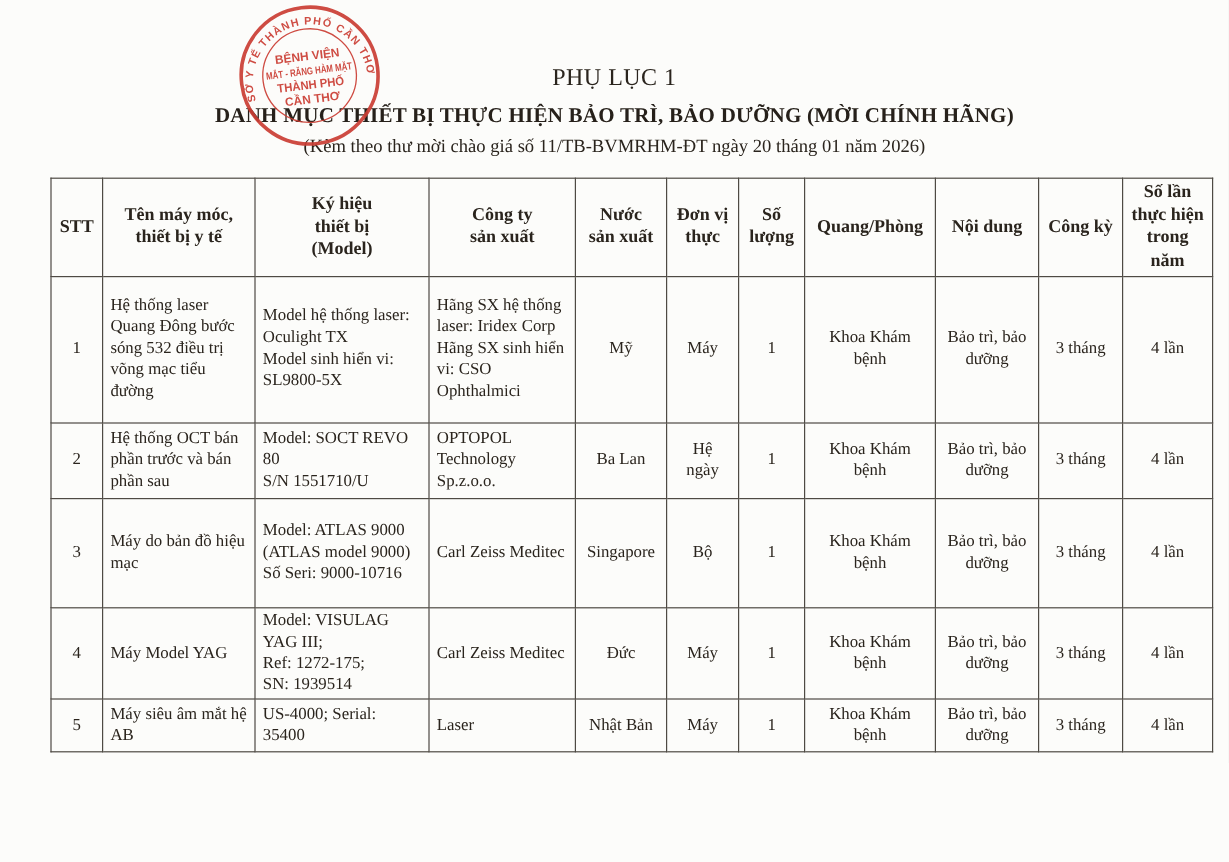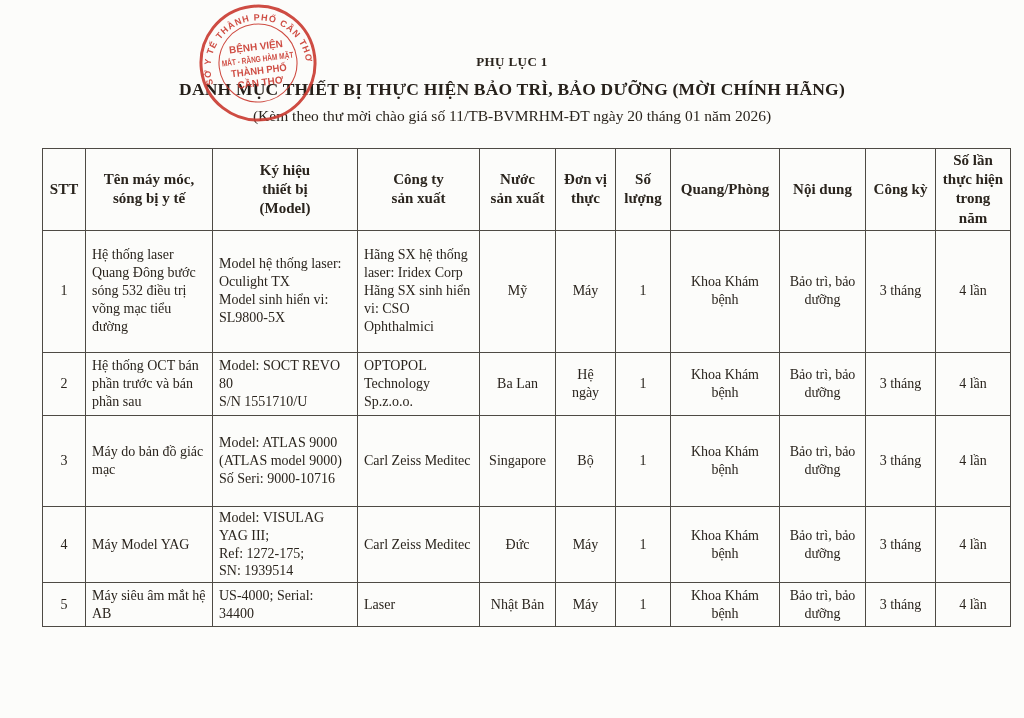--- a/index.html
+++ b/index.html
@@ -15,22 +15,22 @@
     background:#fcfcfa;
     overflow:hidden;
   }
   .doc-header{
     text-align:center;
     padding-top:54px;
     position:relative;
     z-index:1;
   }
   .appendix{
-    font-weight:bold;
-    font-size:13px;
+    font-weight:normal;
+    font-size:20px;
     letter-spacing:.4px;
   }
   .doc-title{
     font-weight:bold;
     font-size:17.5px;
     margin-top:9px;
     letter-spacing:.2px;
     color:#26201a;
   }
   .doc-subtitle{
@@ -109,21 +109,21 @@
         <col style="width: 55px;">
         <col style="width: 109px;">
         <col style="width: 86px;">
         <col style="width: 70px;">
         <col style="width: 75px;">
       </colgroup>
     <thead>
         <tr id="header-row" style="height: 80px;">
           <th>STT</th>
           <th>Tên máy móc,
-sóng bị y tế</th>
+thiết bị y tế</th>
           <th>Ký hiệu
 thiết bị
 (Model)</th>
           <th>Công ty
 sản xuất</th>
           <th>Nước
 sản xuất</th>
           <th>Đơn vị
 thực</th>
           <th>Số
@@ -162,21 +162,21 @@
           <td class="al-c">Ba Lan</td>
           <td class="al-c">Hệ ngày</td>
           <td class="al-c">1</td>
           <td class="al-c">Khoa Khám bệnh</td>
           <td class="al-c">Bảo trì, bảo dưỡng</td>
           <td class="al-c">3 tháng</td>
           <td class="al-c">4 lần</td>
         </tr>
         <tr style="height: 91px;">
           <td class="al-c">3</td>
-          <td class="al-l">Máy do bản đồ giác mạc</td>
+          <td class="al-l">Máy do bản đồ hiệu mạc</td>
           <td class="al-l">Model: ATLAS 9000 (ATLAS model 9000)
 Số Seri: 9000-10716</td>
           <td class="al-l">Carl Zeiss Meditec</td>
           <td class="al-c">Singapore</td>
           <td class="al-c">Bộ</td>
           <td class="al-c">1</td>
           <td class="al-c">Khoa Khám bệnh</td>
           <td class="al-c">Bảo trì, bảo dưỡng</td>
           <td class="al-c">3 tháng</td>
           <td class="al-c">4 lần</td>
@@ -192,21 +192,21 @@
           <td class="al-c">Máy</td>
           <td class="al-c">1</td>
           <td class="al-c">Khoa Khám bệnh</td>
           <td class="al-c">Bảo trì, bảo dưỡng</td>
           <td class="al-c">3 tháng</td>
           <td class="al-c">4 lần</td>
         </tr>
         <tr style="height: 44px;">
           <td class="al-c">5</td>
           <td class="al-l">Máy siêu âm mắt hệ AB</td>
-          <td class="al-l">US-4000; Serial: 34400</td>
+          <td class="al-l">US-4000; Serial: 35400</td>
           <td class="al-l">Laser</td>
           <td class="al-c">Nhật Bản</td>
           <td class="al-c">Máy</td>
           <td class="al-c">1</td>
           <td class="al-c">Khoa Khám bệnh</td>
           <td class="al-c">Bảo trì, bảo dưỡng</td>
           <td class="al-c">3 tháng</td>
           <td class="al-c">4 lần</td>
         </tr>
       </tbody>

